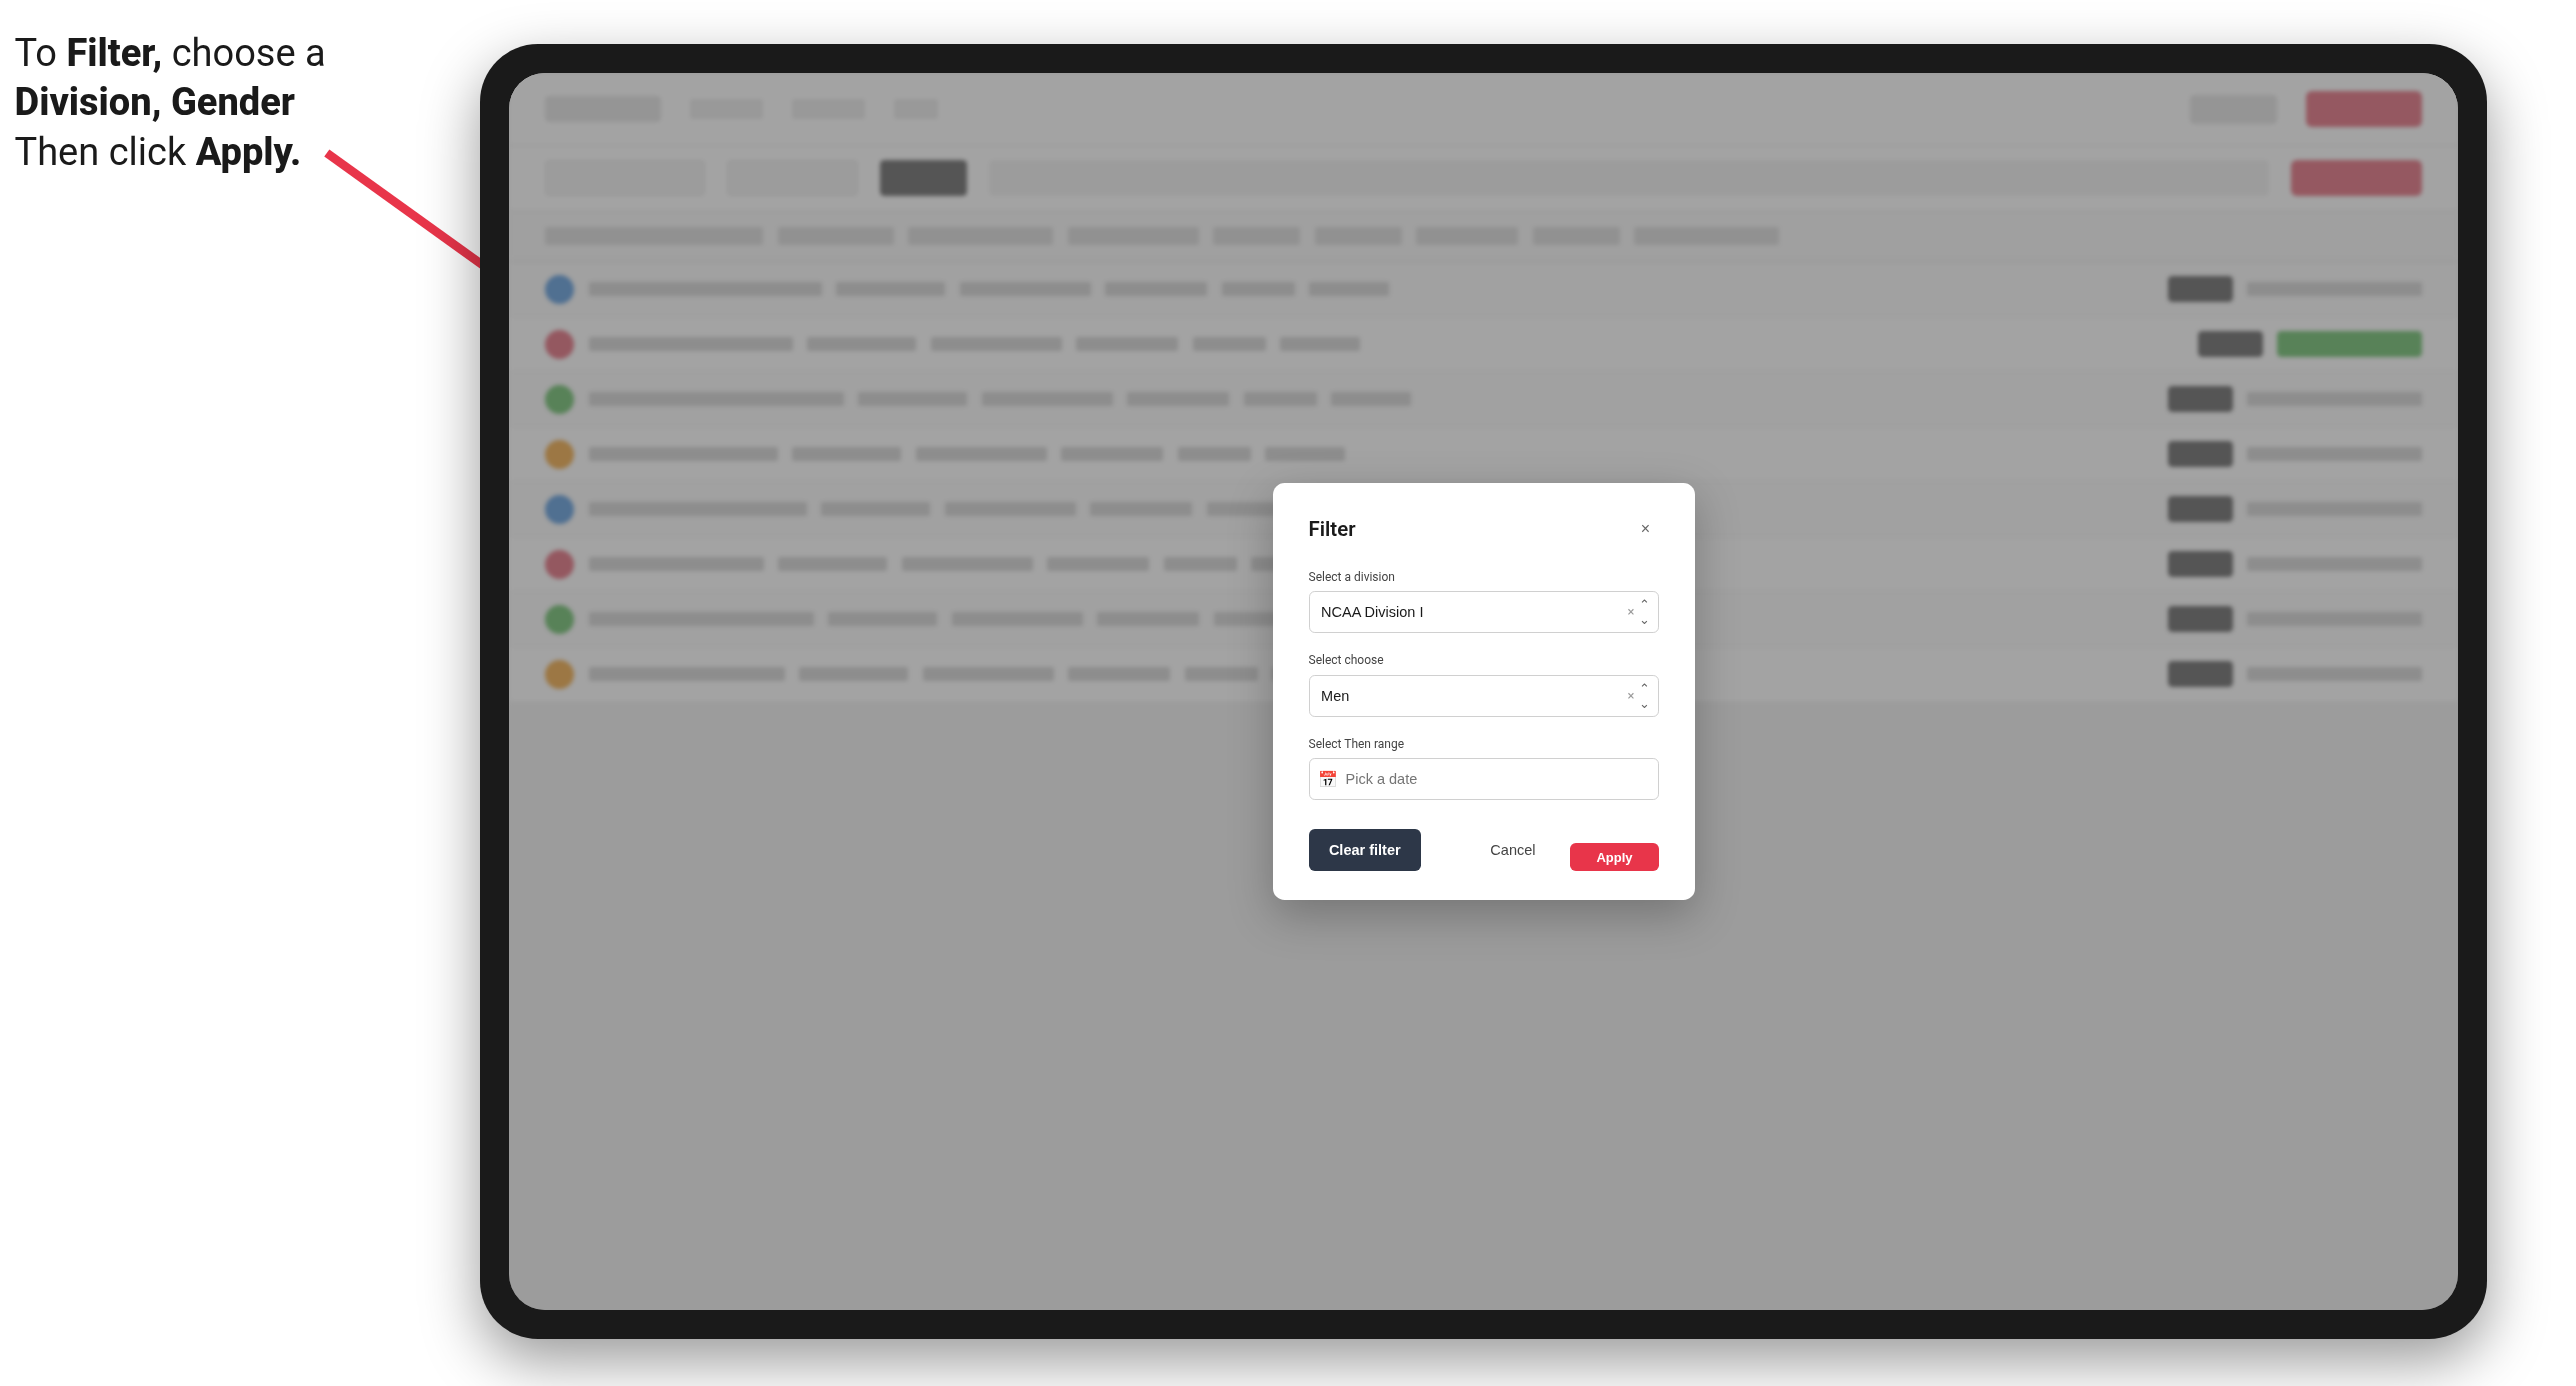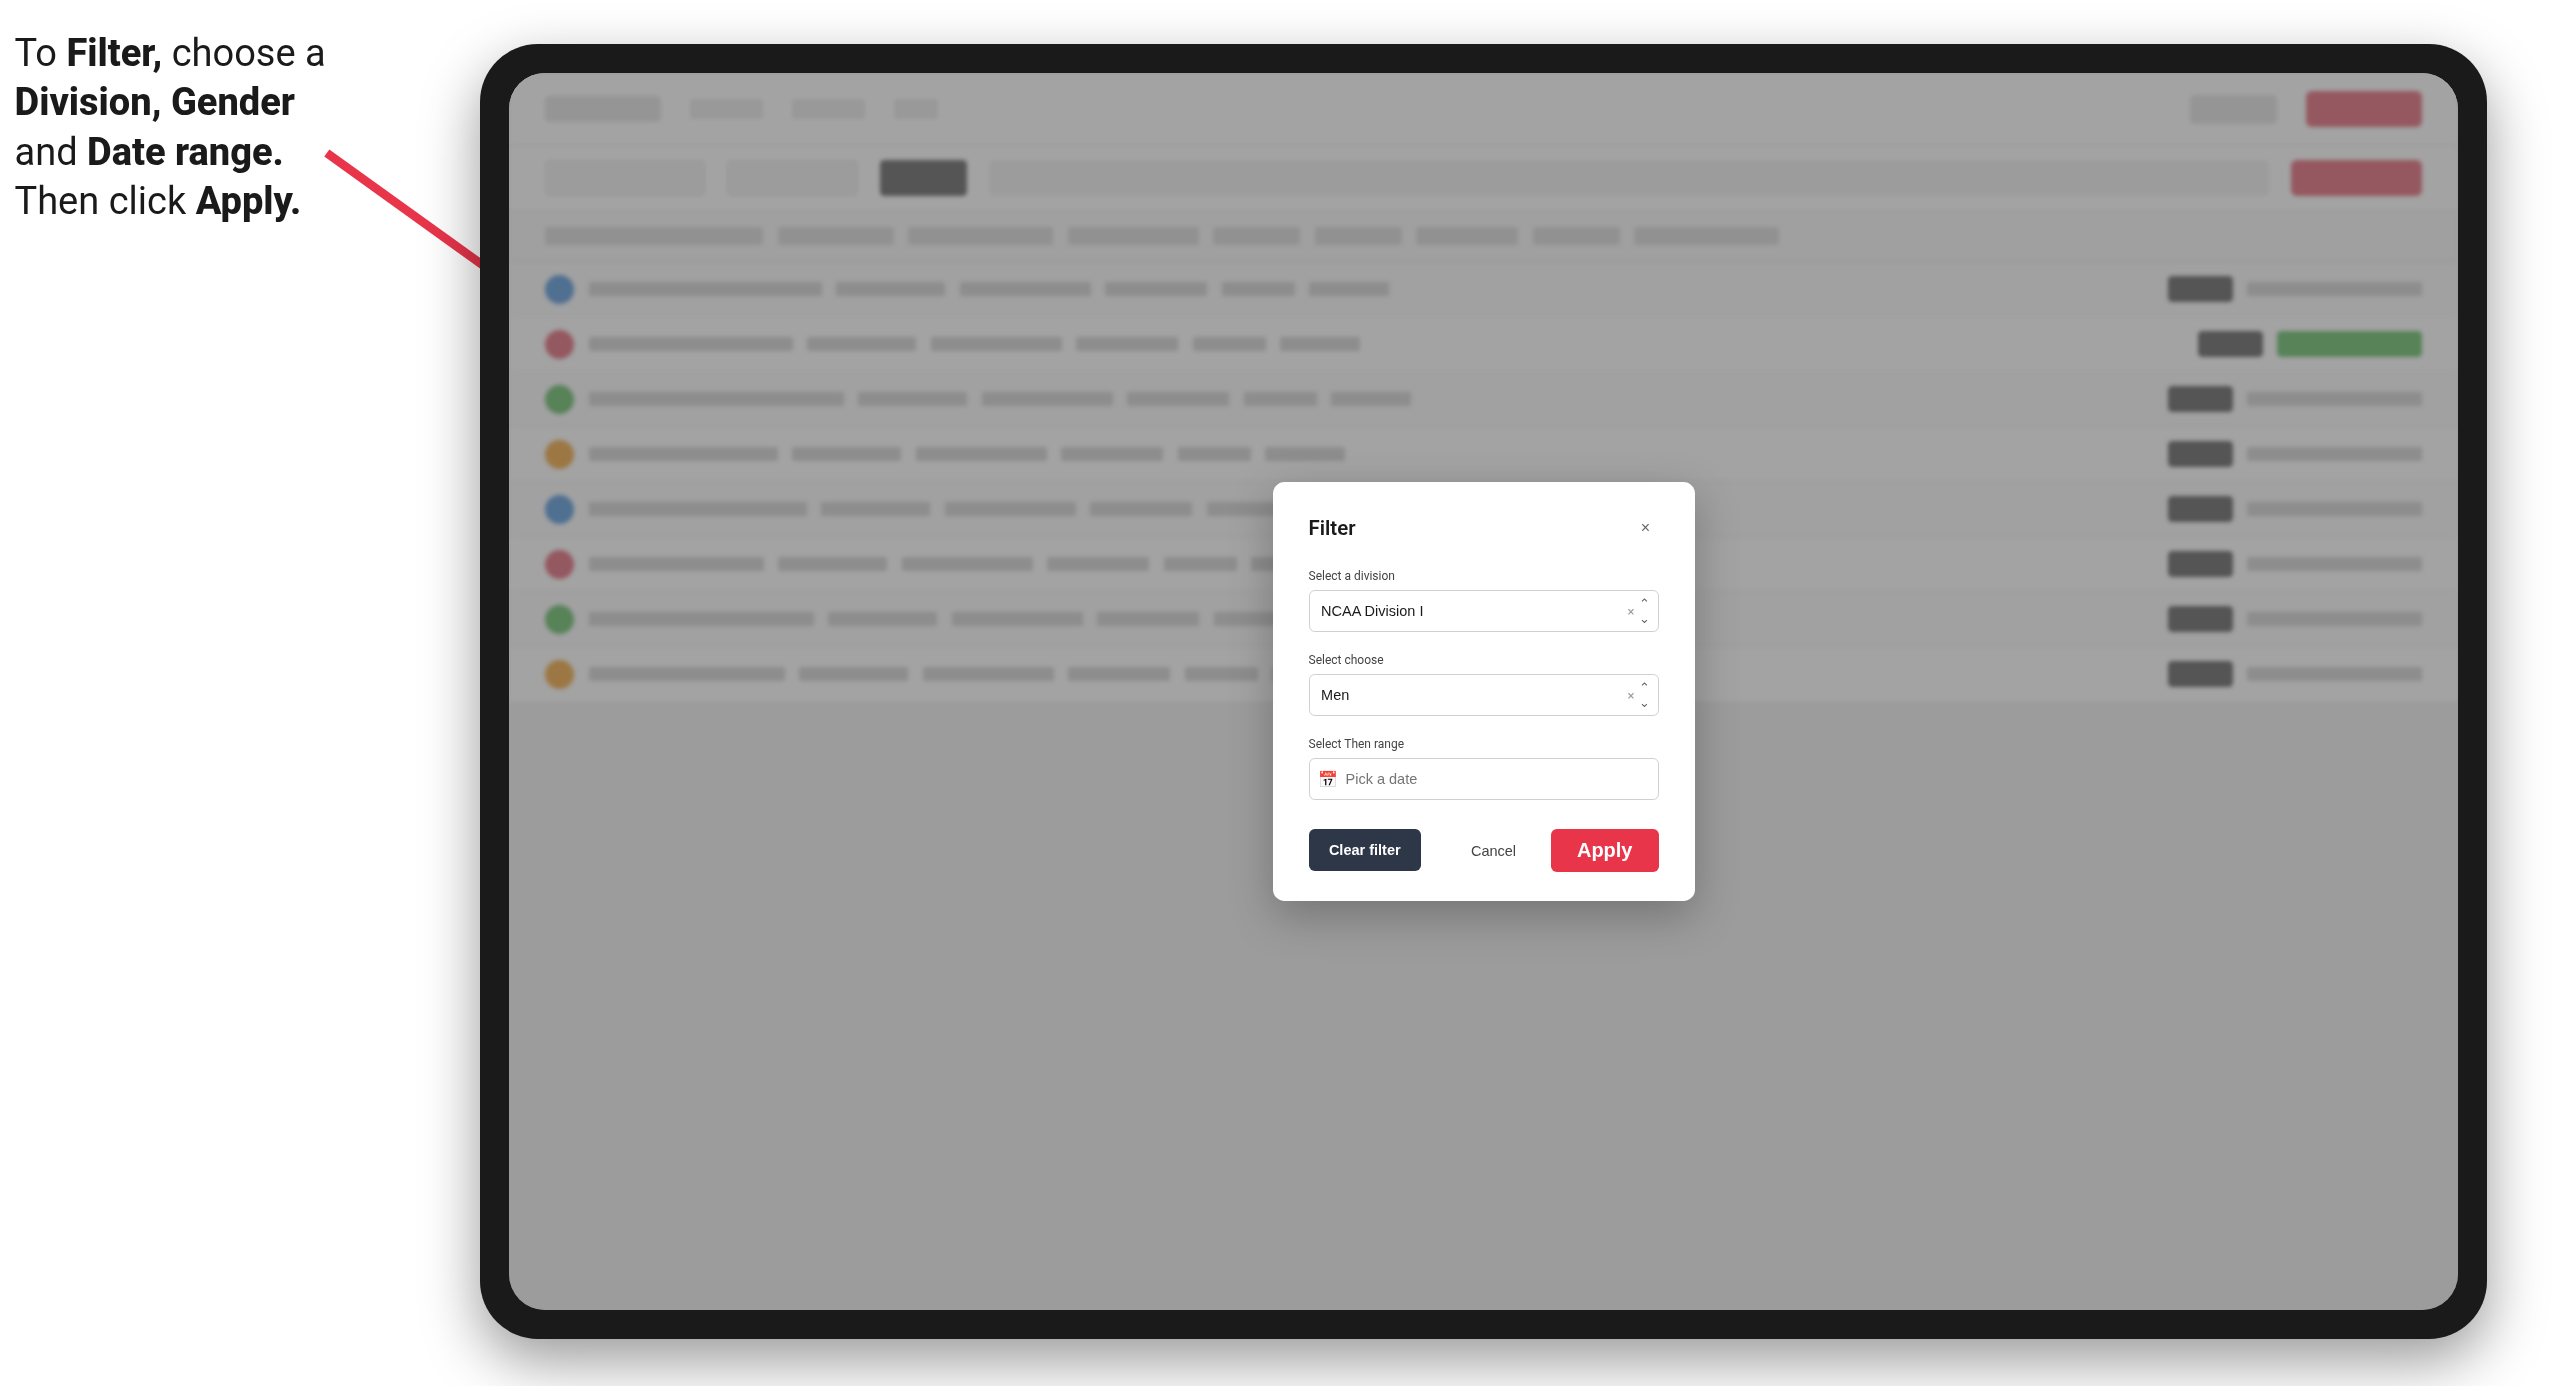--- a/index.html
+++ b/index.html
@@ -343,38 +343,37 @@
       height: 42px;
       padding: 0 20.4px;
       background: transparent;
       color: #444;
       border: none;
       font-size: 14.5px;
       cursor: pointer;
     }
 
     .btn-apply {
-      height: 43px;
+      height: 28px;
       padding: 0 26px;
       background: #e8354a;
       color: #ffffff;
       border: none;
       border-radius: 5.8px;
-      font-size: 20px;
+      font-size: 13px;
       font-weight: 600;
       cursor: pointer;
     }
   </style>
 </head>
 <body>
 
 <div class="instruction-area">
   <div>To <span class="bold">Filter,</span> choose a</div>
   <div><span class="bold">Division, Gender</span></div>
-  <div>and <span class="bold">Date range.</span></div>
   <div>Then click <span class="bold">Apply.</span></div>
 </div>
 
 <svg class="arrow-container" style="position:absolute; left:305px; top:131px; width:545px; height:400px;" viewBox="0 0 750 550">
   <defs>
     <marker id="arrowhead" markerWidth="10" markerHeight="7" refX="10" refY="3.5" orient="auto">
       <polygon points="0 0, 10 3.5, 0 7" fill="#e8354a"></polygon>
     </marker>
   </defs>
   <line x1="30" y1="30" x2="600" y2="440" stroke="#e8354a" stroke-width="12" marker-end="url(#arrowhead)"></line>

